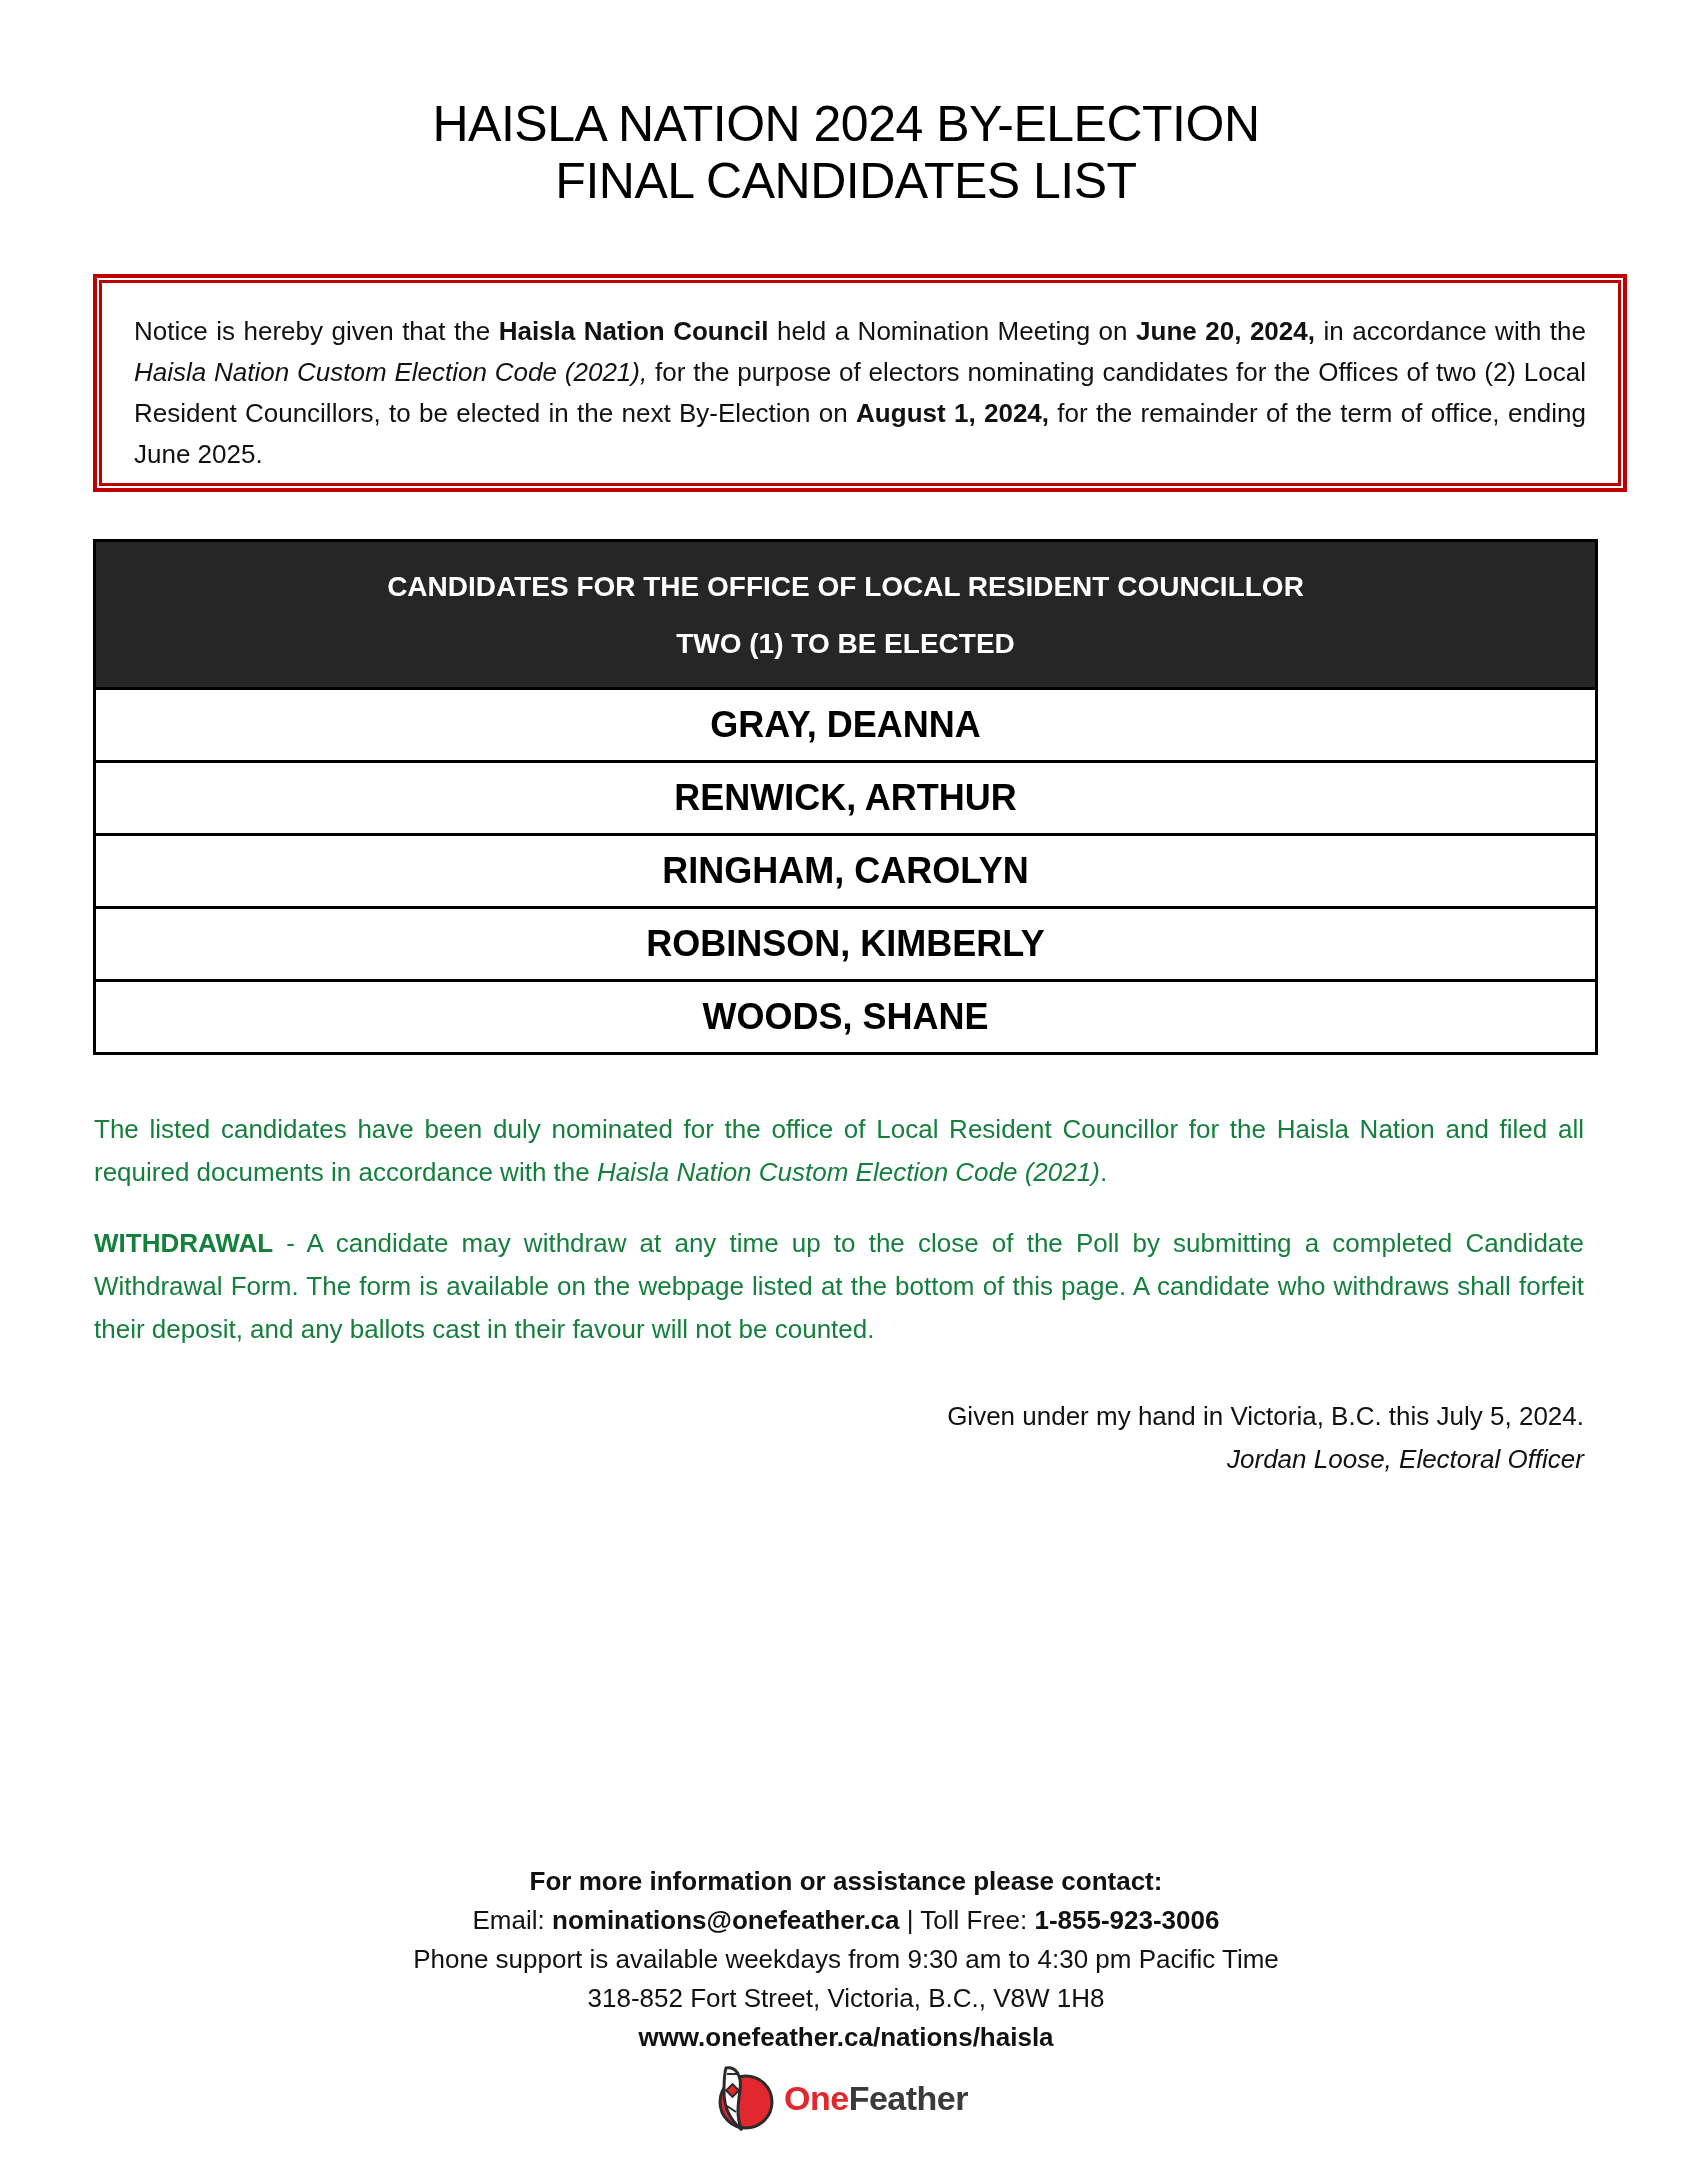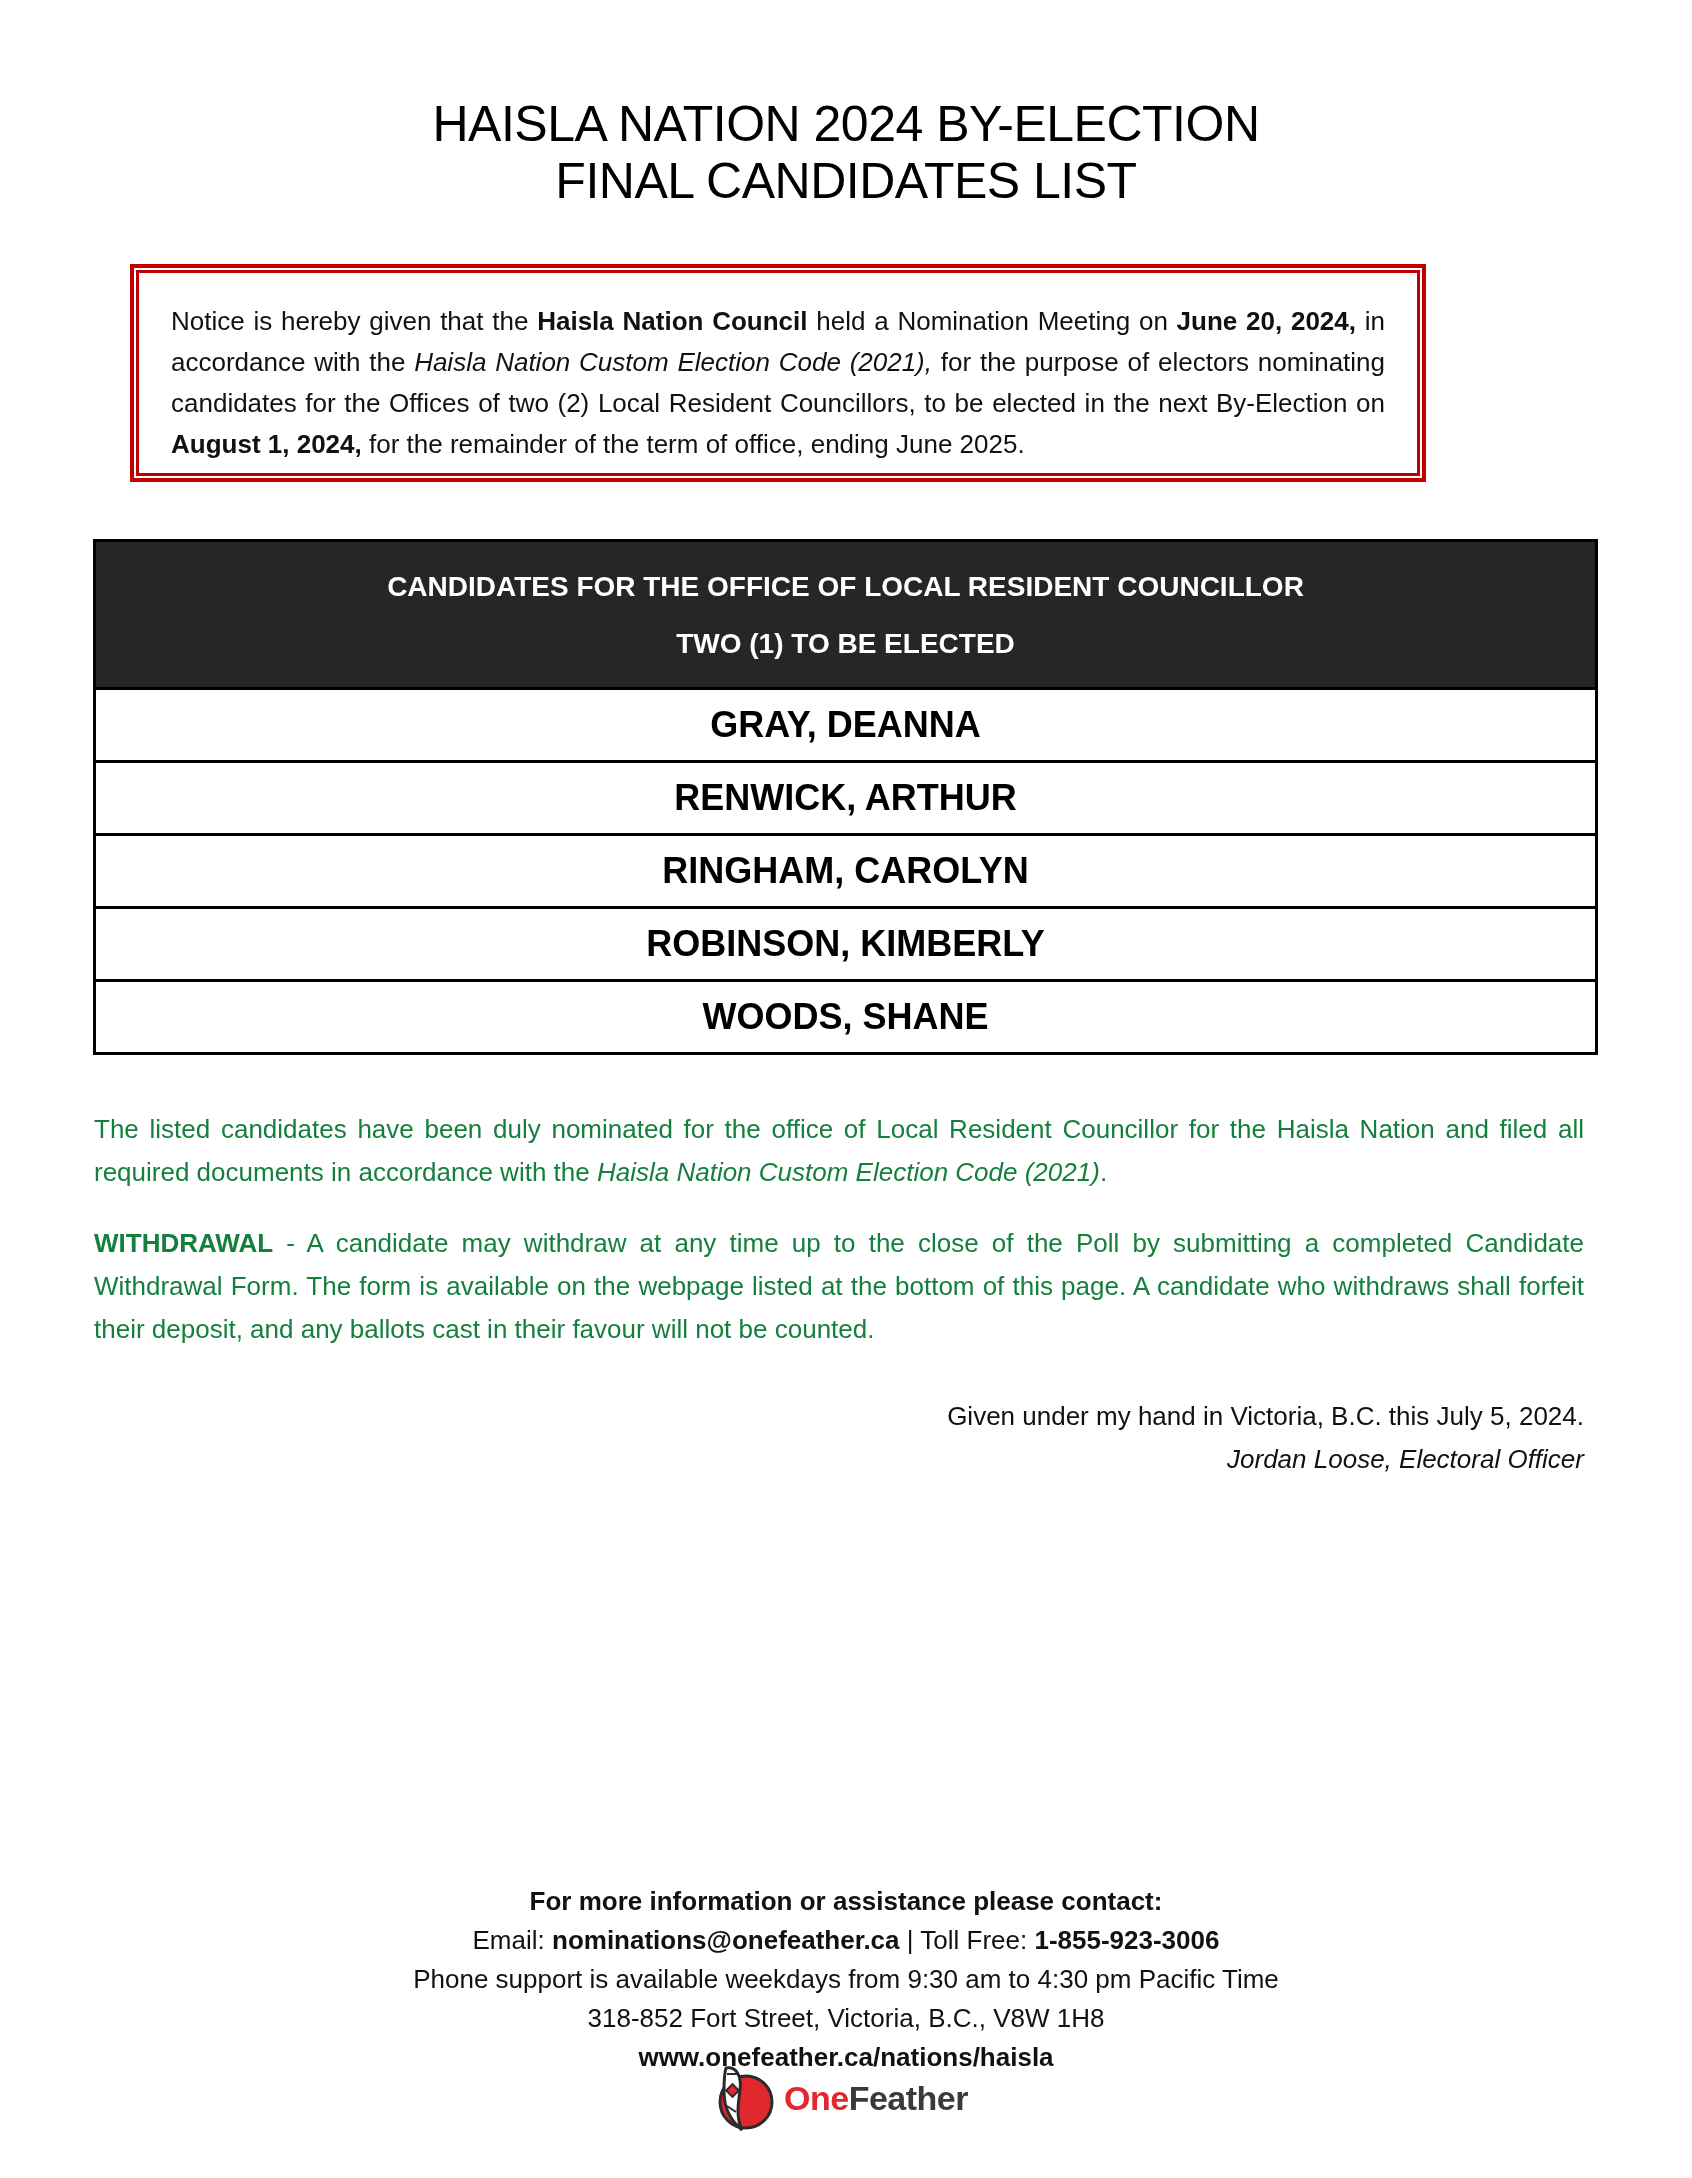--- a/index.html
+++ b/index.html
@@ -2,22 +2,22 @@
 <html><head>
 <meta charset="utf-8">
 <style>
   html, body { margin: 0; padding: 0; background: #ffffff; }
   body { width: 1692px; height: 2178px; position: relative; overflow: hidden;
          font-family: "Liberation Sans", "DejaVu Sans", sans-serif; color: #000; }
   .page-title { position: absolute; left: 0; top: 96px; width: 1692px; text-align: center;
                 font-weight: normal; font-size: 50px; line-height: 57px; letter-spacing: -0.5px; }
   .page-title div { white-space: nowrap; }
 
-  .notice-box { position: absolute; left: 93px; top: 264px; width: 1296px; height: 218px;
-                box-sizing: border-box; border: 4px solid #c00000; margin-left: 37px; }
+  .notice-box { position: absolute; left: 93px; top: 274px; width: 1534px; height: 218px;
+                box-sizing: border-box; border: 4px solid #c00000; }
   .notice-box .inner { position: absolute; left: 2px; top: 2px; right: 2px; bottom: 2px;
                        border: 3px solid #c00000; box-sizing: border-box;
                        padding: 28px 32px 0 32px; }
   .notice-text { font-size: 26px; line-height: 41px; text-align: justify; color: #111; }
 
   .cand-table { position: absolute; left: 93px; top: 539px; width: 1505px;
                 border: 3px solid #000; box-sizing: border-box; }
   .cand-header { background: #262626; color: #fff; text-align: center; font-weight: bold;
                  font-size: 28px; line-height: 57px; padding: 16px 0 15px 0; }
   .cand-row { height: 73px; border-top: 3px solid #000; box-sizing: border-box;
@@ -27,21 +27,21 @@
   .body-para { position: absolute; left: 94px; width: 1490px; font-size: 26px; line-height: 43px;
                text-align: justify; color: #15803d; }
   .p1 { top: 1108px; }
   .p2 { top: 1222px; }
 
   .sig { position: absolute; right: 108px; text-align: right; font-size: 26px; line-height: 43px; color: #111; }
   .sig1 { top: 1395px; }
   .sig2 { top: 1438px; font-style: italic; }
 
   .footer { position: absolute; left: 0; top: 1862px; width: 1692px; text-align: center;
-            font-size: 26px; line-height: 39px; color: #111; margin-top: 20px; }
+            font-size: 26px; line-height: 39px; color: #111; }
   .footer b { font-weight: bold; }
 
   .logo { position: absolute; left: 712px; top: 2062px; width: 270px; height: 72px; display: flex; align-items: center; }
   .logo svg { width: 64px; height: 72px; }
   .logo-text { font-size: 34px; font-weight: bold; margin-left: 8px; letter-spacing: -0.5px; }
   .logo-one { color: #e0282e; }
   .logo-feather { color: #3a3a3a; text-align: right; }
 </style>
 </head>
 <body>

